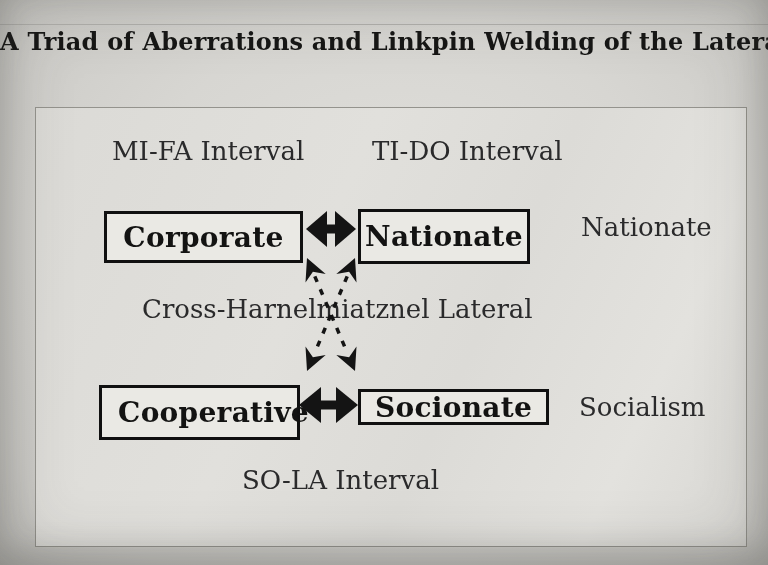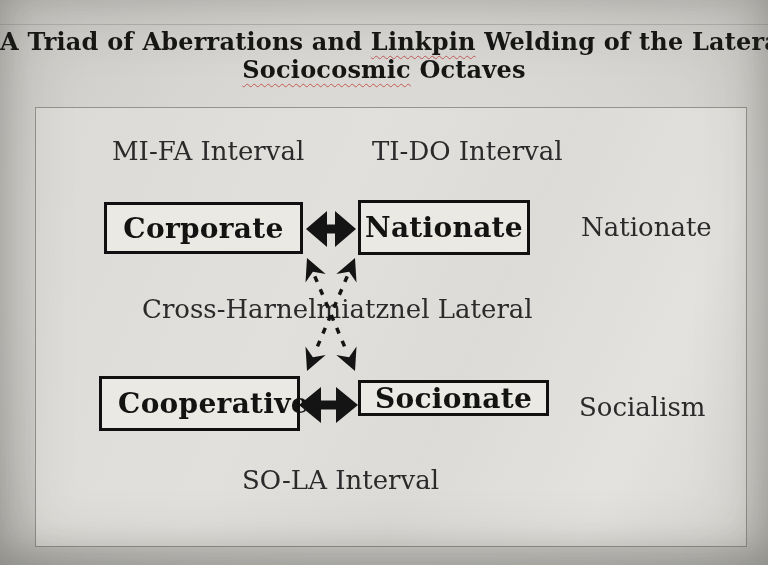--- a/index.html
+++ b/index.html
@@ -19,21 +19,20 @@
     background: #b3b2ae;
   }
   .title {
     position: absolute; left: 0; top: 28px; width: 768px;
     margin: 0; text-align: center;
     font-weight: bold; font-size: 24px; line-height: 28px;
     color: #161615; letter-spacing: 0.2px;
   }
   .title-line { display: block; white-space: nowrap; }
   .squiggle {
-    text-decoration: underline;
     text-decoration-style: wavy;
     text-decoration-color: #c25a55;
     text-decoration-thickness: 1px;
     text-underline-offset: 5px;
   }
   .frame {
     position: absolute; left: 35px; top: 107px;
     width: 712px; height: 440px;
     box-sizing: border-box;
     border: 1.5px solid #94938d;
@@ -48,40 +47,39 @@
   .lbl-cross { left: 106px; top: 186px; }
   .lbl-sola  { left: 206px; top: 357px; }
   .side-cap  { left: 545px; top: 104px; }
   .side-soc  { left: 543px; top: 284px; }
   .box {
     position: absolute; box-sizing: border-box;
     border: 3px solid #101010;
     background: #eae9e4;
     display: flex; align-items: center; justify-content: center;
     font-weight: bold; font-size: 28px; color: #131312;
-    letter-spacing: 0.3px; white-space: nowrap;
+    letter-spacing: 0.3px; white-space: nowrap; margin-top: 9px;
   }
   .box-corporate   { left: 68px;  top: 94px;  width: 199px; height: 52px; }
   .box-nationate   { left: 322px; top: 92px;  width: 172px; height: 55px; }
   .box-cooperative { left: 63px;  top: 268px; width: 201px; height: 55px; padding-left: 28px; }
   .box-socionate   { left: 322px; top: 272px; width: 191px; height: 36px; }
   .arrows {
     position: absolute; left: 0; top: 0; width: 709px; height: 437px;
     pointer-events: none; z-index: 5;
   }
 </style>
 </head>
 <body>
 
 <div class="screen">
   <div class="top-hairline"></div>
 
   <h1 class="title">
     <span class="title-line"><span>A Triad of Aberrations and </span><span class="squiggle">Linkpin</span><span> Welding of the Lateral</span></span>
-    <span class="title-line"><span class="squiggle">Sociocosmic</span><span> Octaves</span></span>
   </h1>
 
   <div class="frame">
     <div class="lbl lbl-mifa">MI-FA Interval</div>
     <div class="lbl lbl-tido">TI-DO Interval</div>
 
     <div class="box box-corporate">Corporate</div>
     <div class="box box-nationate">Nationate</div>
     <div class="lbl side-cap">Nationate</div>
 

